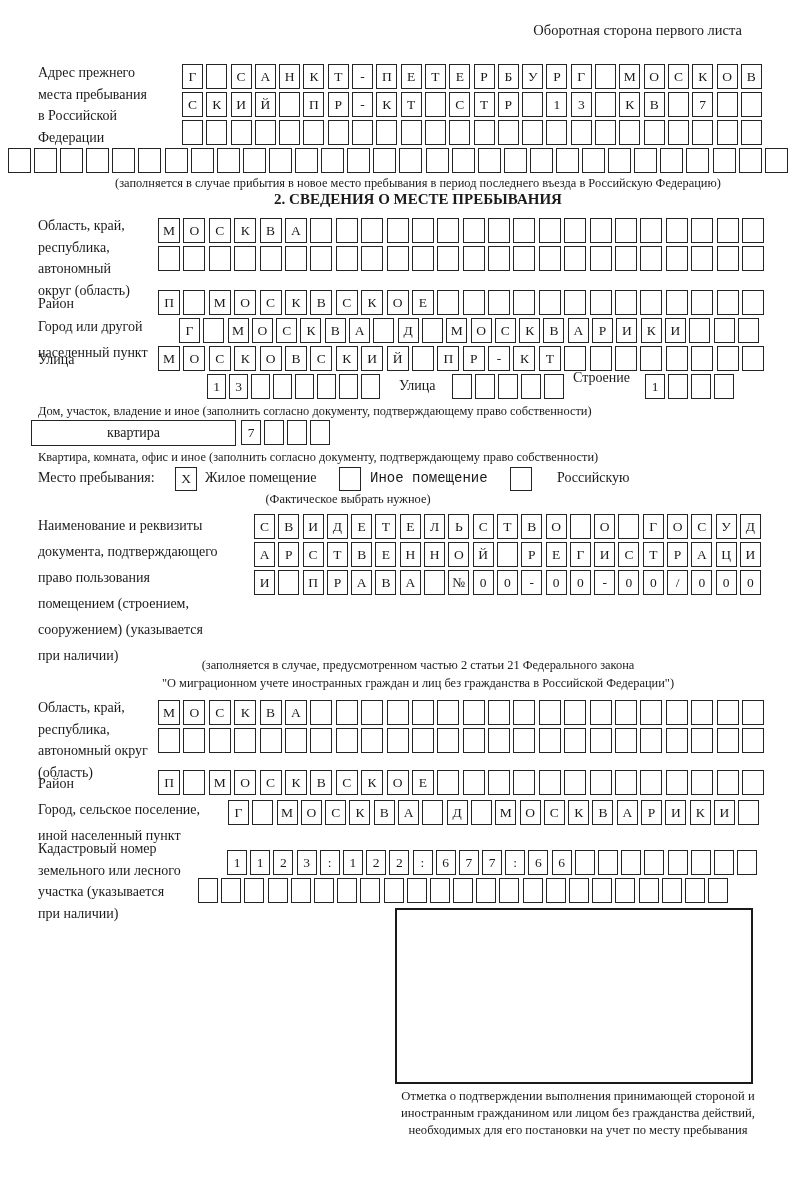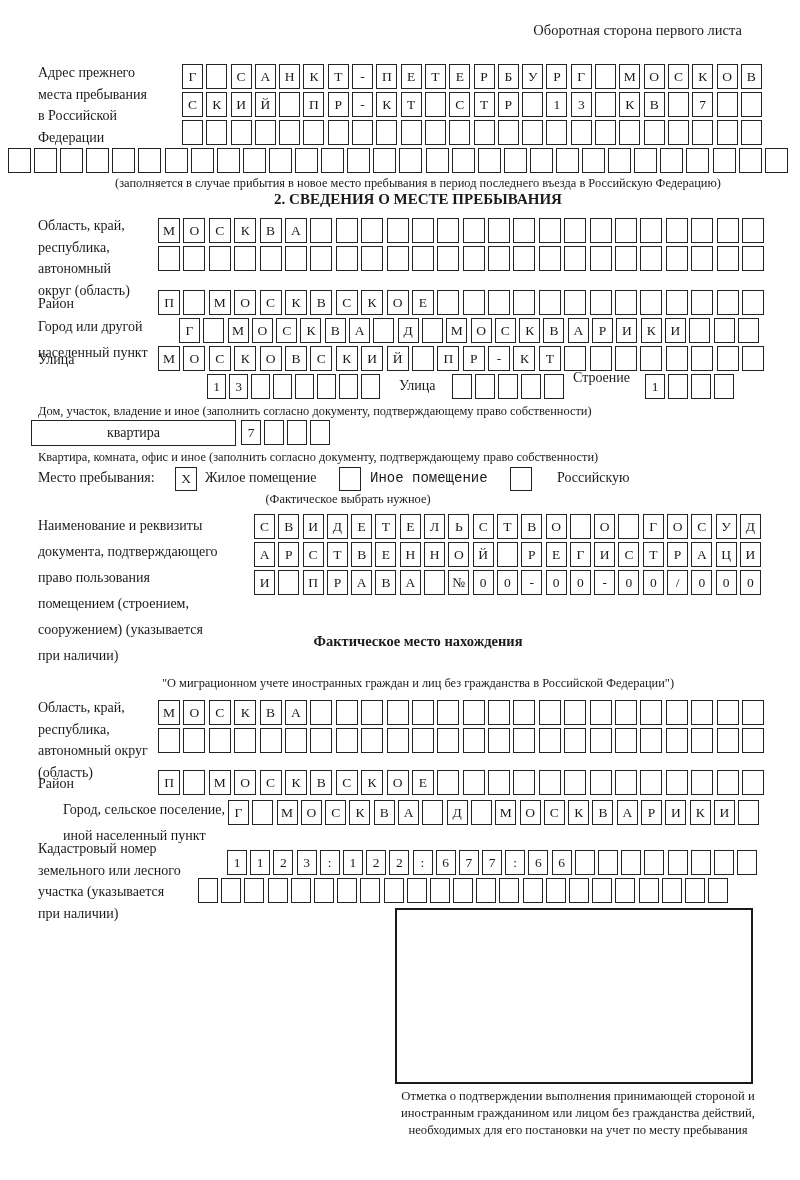--- a/index.html
+++ b/index.html
@@ -414,21 +414,21 @@
       <span class="cell">0</span>
       <span class="cell">-</span>
       <span class="cell">0</span>
       <span class="cell">0</span>
       <span class="cell">/</span>
       <span class="cell">0</span>
       <span class="cell">0</span>
       <span class="cell">0</span>
     </div>
 
-  <div class="abs sub-bold center" style="left:0; top:633px; width:800px;">Фактическое место нахождения</div>
+  <div class="abs cap center" style="left:0; top:658px; width:800px;">(заполняется в случае, предусмотренном частью 2 статьи 21 Федерального закона</div>
   <div class="abs cap center" style="left:0; top:676px; width:800px;">"О миграционном учете иностранных граждан и лиц без гражданства в Российской Федерации")</div>
 
   <div class="abs lbl" style="left:38px; top:697px; width:145px;">Область, край,
 республика,
 автономный округ
 (область)</div>
   <div class="abs cells" style="left:158px; top:700px;">
       <span class="cell">М</span>
       <span class="cell">О</span>
       <span class="cell">С</span>
@@ -502,21 +502,21 @@
       <span class="cell"></span>
       <span class="cell"></span>
       <span class="cell"></span>
       <span class="cell"></span>
       <span class="cell"></span>
       <span class="cell"></span>
       <span class="cell"></span>
       <span class="cell"></span>
     </div>
 
-  <div class="abs lbl lbl-tight" style="left:38px; top:797px; width:190px;margin-left:25px;">Город, сельское поселение,
+  <div class="abs lbl lbl-tight" style="left:38px; top:797px; width:190px;">Город, сельское поселение,
 иной населенный пункт</div>
   <div class="abs cells" style="left:228px; top:800px; --w:21px; --g:3.3px;">
       <span class="cell">Г</span>
       <span class="cell"></span>
       <span class="cell">М</span>
       <span class="cell">О</span>
       <span class="cell">С</span>
       <span class="cell">К</span>
       <span class="cell">В</span>
       <span class="cell">А</span>

